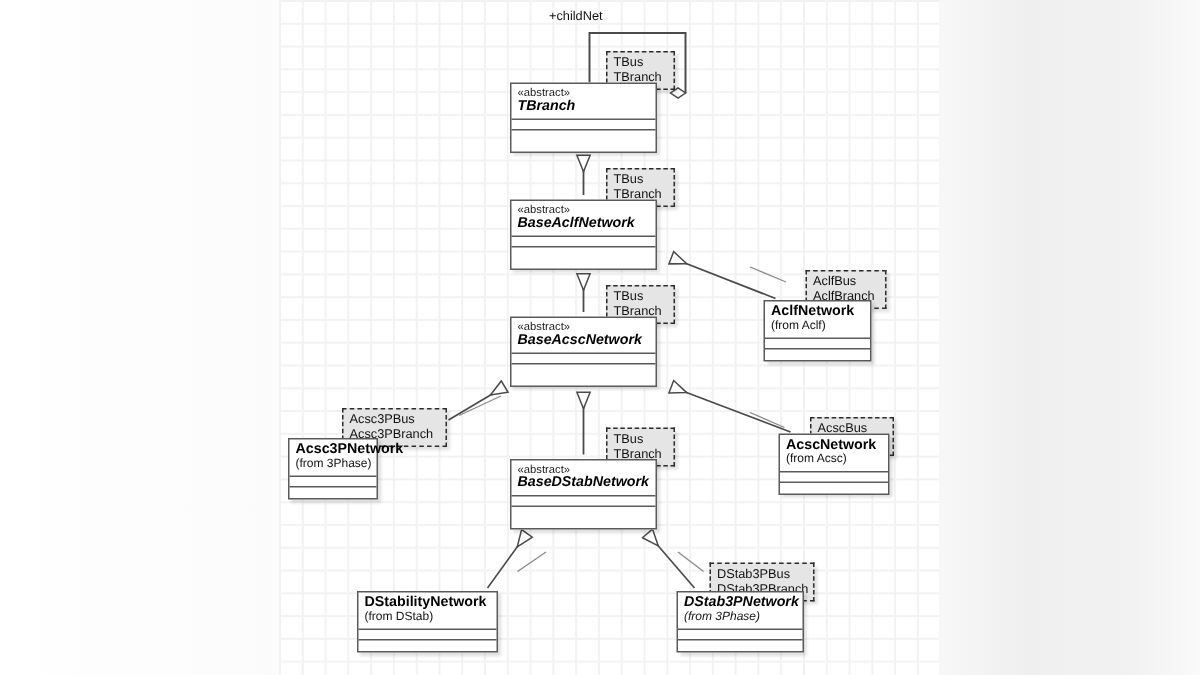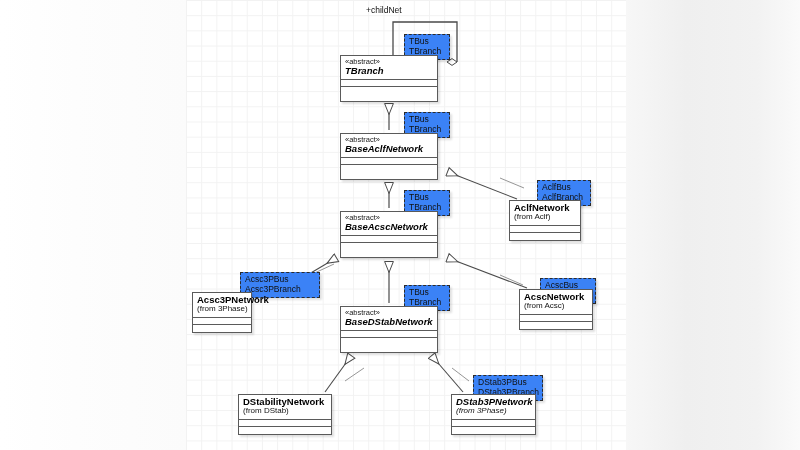--- a/index.html
+++ b/index.html
@@ -88,21 +88,21 @@
     color: #111111;
     white-space: nowrap;
   }
   .uml-attr, .uml-ops {
     border-top: 1px solid #5a5a5a;
     height: 6px;
   }
   
   .uml-note {
     position: absolute;
-    background: #3b82f6;
+    background: #e5e5e5;
     border: 1px dashed #2b2b2b;
     box-shadow: 2px 2px 2px rgba(0,0,0,0.12);
     box-sizing: border-box;
     padding: 1px 4px 2px 4px;
     font-size: 8.5px;
     color: #111111;
     line-height: 1.22;
     white-space: nowrap;
   }
   .assoc-label {
@@ -199,21 +199,21 @@
   <div class="uml-note" style="left:537px; top:180px; width:54px;">
     <div>AclfBus</div>
     <div>AclfBranch</div>
   </div>
 
   <div class="uml-note" style="left:540px; top:278px; width:56px;">
     <div>AcscBus</div>
     <div>AcscBranch</div>
   </div>
 
-  <div class="uml-note" style="left:240px; top:272px; width:80px;">
+  <div class="uml-note" style="left:228px; top:272px; width:70px;">
     <div>Acsc3PBus</div>
     <div>Acsc3PBranch</div>
   </div>
 
 
   <div class="uml-note" style="left:473px; top:375px; width:70px;">
     <div>DStab3PBus</div>
     <div>DStab3PBranch</div>
   </div>
 

